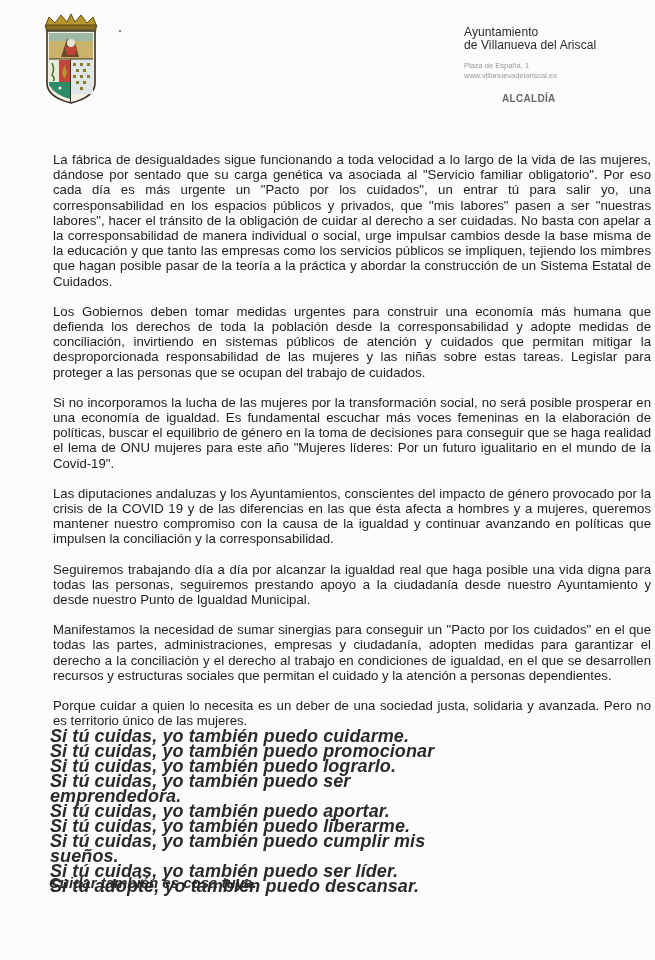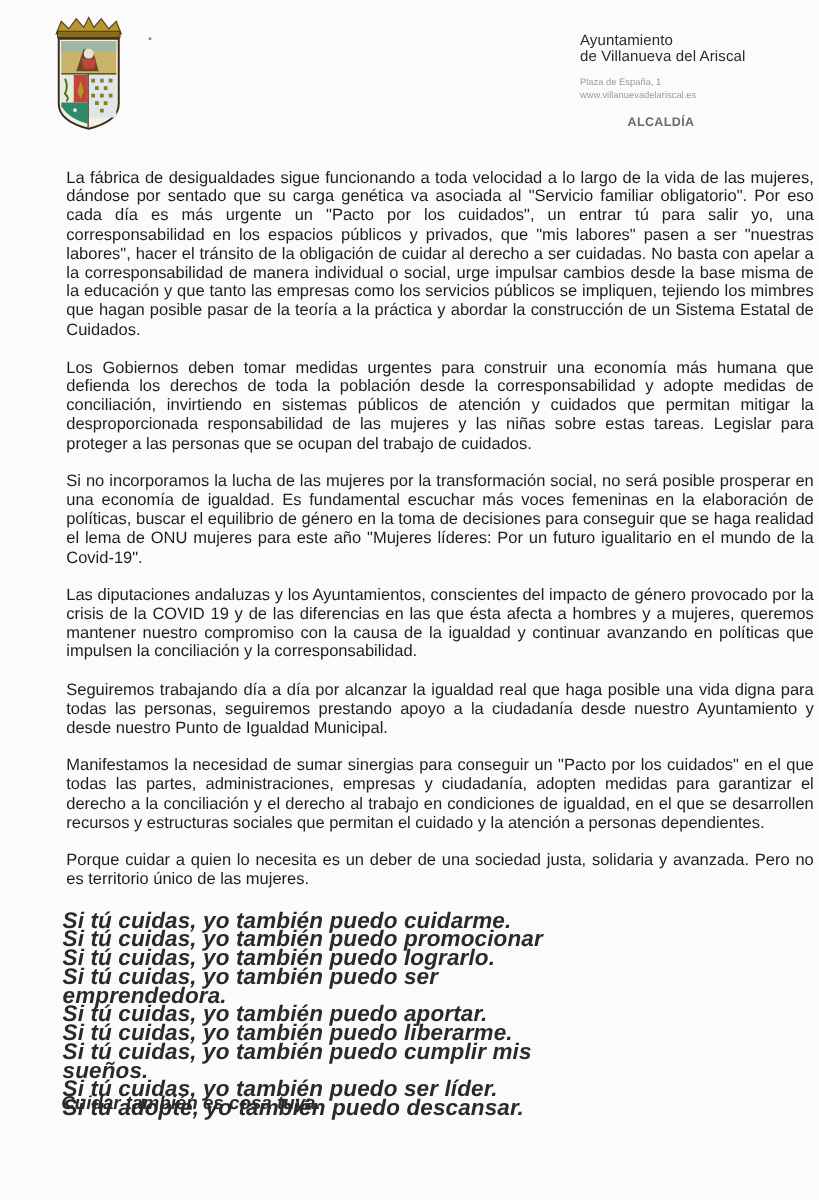--- a/index.html
+++ b/index.html
@@ -8,21 +8,21 @@
     background: #fbfbfb;
     font-family: "Liberation Sans", sans-serif;
     color: #1e1e1e;
     position: relative;
   }
   .crest { position: absolute; left: 41px; top: 13px; width: 60px; height: 92px; }
   .header-right { position: absolute; left: 464px; top: 26px; width: 185px; }
   .org-line1, .org-line2 { font-size: 12px; color: #2a2a2a; line-height: 13px; letter-spacing: 0.1px; }
   .address { margin-top: 9px; font-size: 7.5px; color: #9a9a9a; line-height: 10px; }
   .office { margin-top: 12px; margin-left: 38px; font-size: 10px; font-weight: bold; color: #6a6a6a; letter-spacing: 0.3px; }
-  .body-text { position: absolute; left: 53px; top: 134px; width: 598px; }
+  .body-text { position: absolute; left: 53px; top: 152px; width: 598px; }
   .para {
     font-size: 13.2px; line-height: 15.2px; text-align: justify; margin: 0 0 15px 0;
     color: #1e1e1e;
   }
   .slogans { position: absolute; left: 50px; top: 729px; width: 400px; }
   .slogan { font-size: 18px; line-height: 15px; font-style: italic; font-weight: bold; color: #2a2a2a; letter-spacing: 0.1px; }
   .closing { position: absolute; left: 49px; top: 874px; font-size: 15px; font-style: italic; font-weight: bold; color: #2a2a2a; }
   .speck { position: absolute; left: 119px; top: 30px; width: 1.5px; height: 1.5px; background: #888; }
 </style>
 </head>

